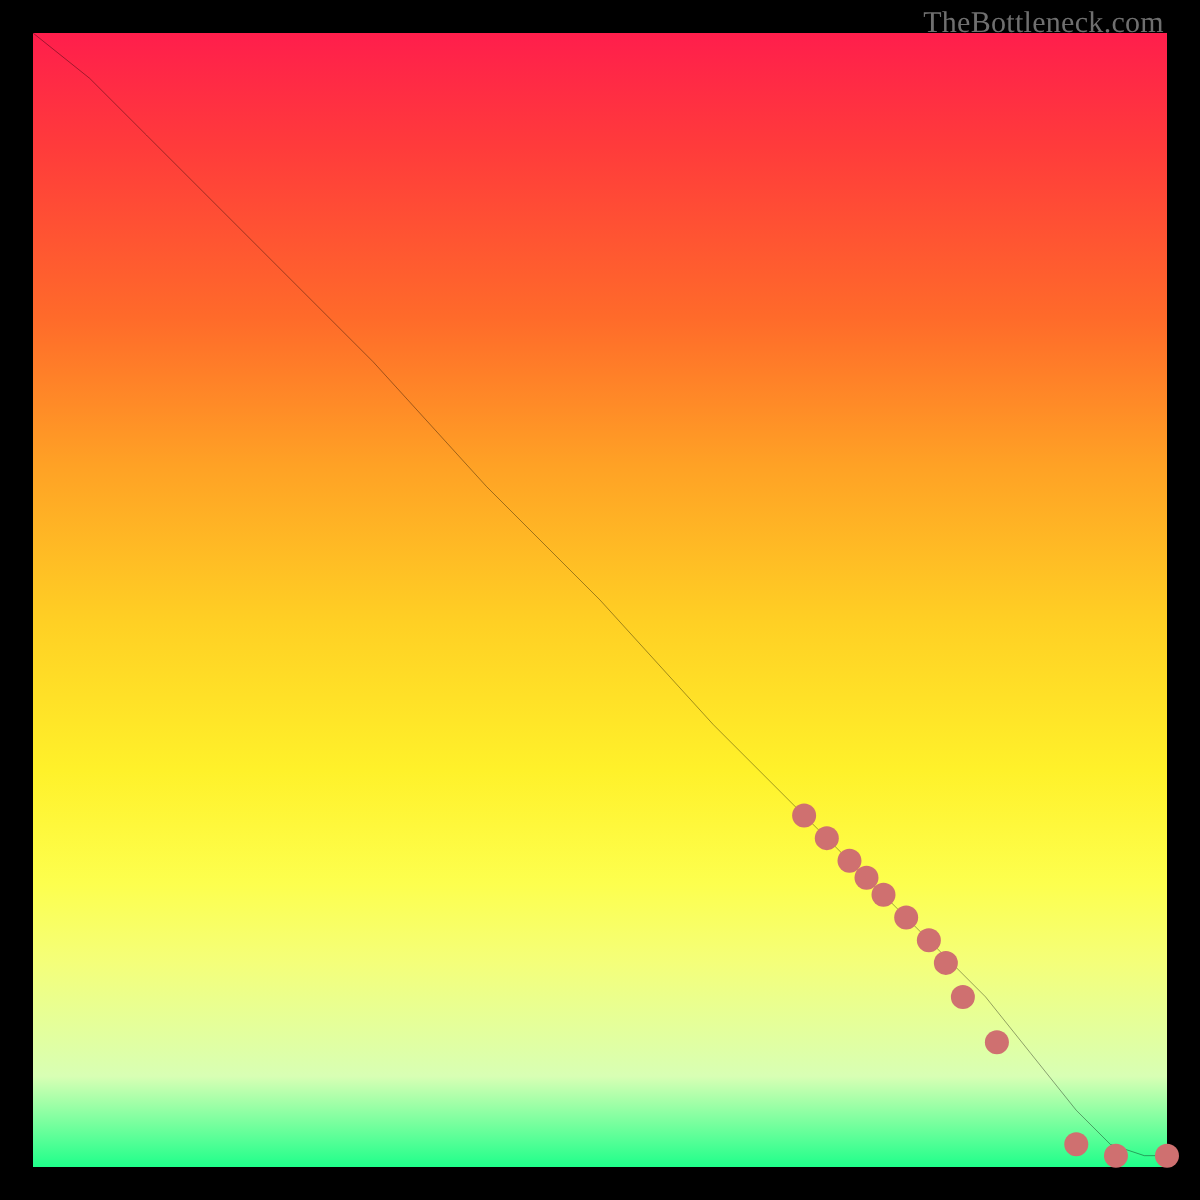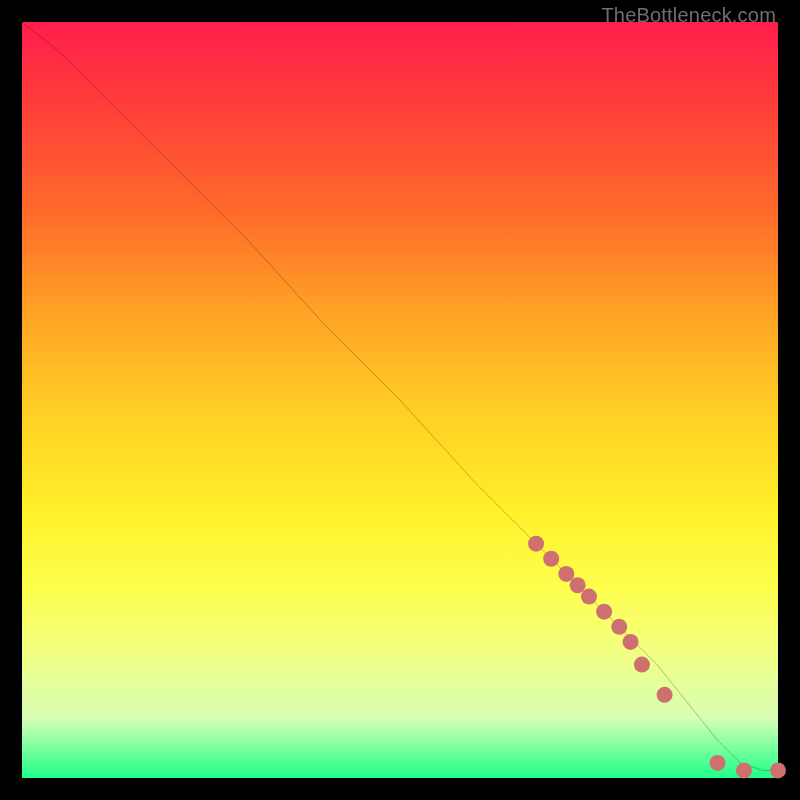--- a/index.html
+++ b/index.html
@@ -42,21 +42,21 @@
     left: 0;
     top: 0;
     width: 756px;
     height: 756px;
     overflow: visible;
   }
   .watermark {
     position: absolute;
     top: 4px;
     right: 24px;
-    font-family: Liberation Sans, sans-serif;
+    font-family: Liberation Serif, serif;
     font-size: 20px;
     color: #6f6f6f;
     letter-spacing: 0.2px;
   }
 </style>
 </head>
 <body>
 
 <div class="stage">
 

